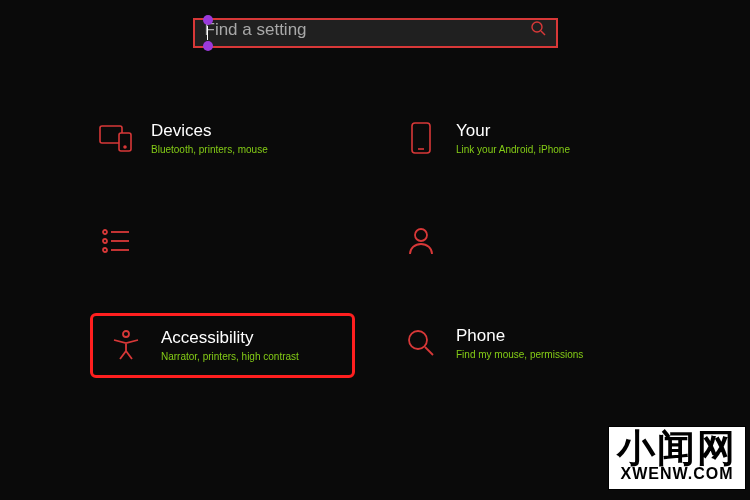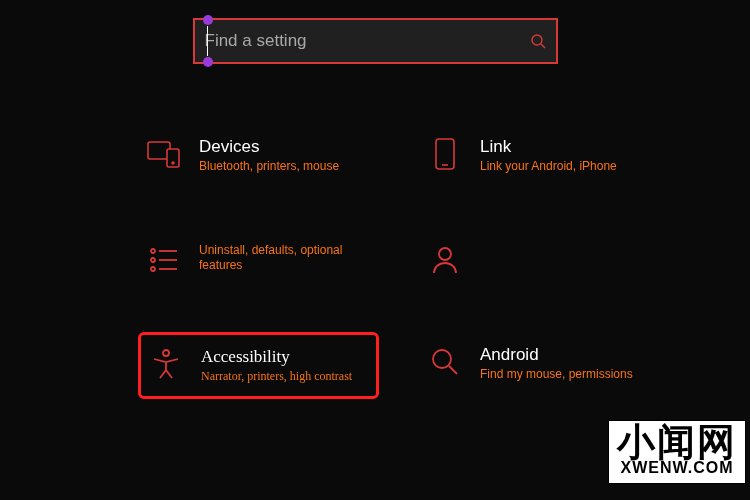--- a/index.html
+++ b/index.html
@@ -11,25 +11,25 @@
     overflow: hidden;
     position: relative;
   }
   .search-wrap {
     display: flex;
     justify-content: center;
     padding-top: 18px;
   }
   .search-box {
     width: 365px;
-    height: 46px;
+    height: 30px;
     background: #202020;
     border: 2px solid #d83838;
     display: flex;
-    align-items: center;
+    align-items: flex-start;
     padding: 0 10px;
     position: relative;
   }
   .search-input {
     flex: 1;
     background: transparent;
     border: none;
     outline: none;
     color: #c8c8c8;
     font-size: 17px;
@@ -55,63 +55,61 @@
   }
   .handle.top { top: -5px; }
   .handle.bottom { bottom: -5px; }
 
   .grid {
     display: grid;
     grid-template-columns: 1fr 1fr;
     column-gap: 40px;
     row-gap: 42px;
     padding: 60px 90px 0 90px;
-    margin-left: 48px;
   }
   .tile {
     display: flex;
     align-items: flex-start;
     gap: 18px;
     cursor: pointer;
     padding: 10px 6px;
     border: 3px solid transparent;
     border-radius: 6px;
   }
   .tile.highlight {
     border-color: #ff1f1f;
-    padding: 12px 8px;
-    font-family: Liberation Serif, serif;
+    padding: 12px 16px;
   }
   .tile-icon {
     width: 34px;
     height: 34px;
     flex-shrink: 0;
     color: #d83838;
     display: flex;
     align-items: center;
     justify-content: center;
   }
   .tile-icon svg { display: block; }
   .tile-text { flex: 1; }
   .tile-title {
     color: #fff;
     font-size: 17px;
     font-weight: 400;
     margin-bottom: 2px;
   }
   .tile-sub {
-    color: #f97316;
-    font-size: 12px;
+    color: #84cc16;
+    font-size: 10px;
     line-height: 1.3;
   }
 
   .watermark {
     position: absolute;
     right: 4px;
-    bottom: 16px;
+    bottom: 10px;
     background: #fff;
     color: #000;
     padding: 2px 8px 6px 8px;
     text-align: center;
     border: 1px solid #000;
   }
   .watermark .wm-main {
     font-size: 38px;
     font-weight: 900;
     letter-spacing: 2px;
@@ -159,38 +157,37 @@
   </div>
 
   <div class="tile">
     <span class="tile-icon">
       <svg width="22" height="34" viewBox="0 0 22 34" fill="none" stroke="#d83838" stroke-width="1.6">
         <rect x="2" y="2" width="18" height="30" rx="3"></rect>
         <line x1="8" y1="28" x2="14" y2="28"></line>
       </svg>
     </span>
     <div class="tile-text">
-      <div class="tile-title">Link</div>
+      <div class="tile-title">Your</div>
       <div class="tile-sub">Link your Android, iPhone</div>
     </div>
   </div>
 
   <div class="tile">
     <span class="tile-icon">
       <svg width="30" height="28" viewBox="0 0 30 28" fill="none" stroke="#d83838" stroke-width="1.8">
         <circle cx="4" cy="5" r="2"></circle>   
           <line x1="10" y1="5" x2="28" y2="5"></line>
         <circle cx="4" cy="14" r="2"></circle>  
           <line x1="10" y1="14" x2="28" y2="14"></line>
         <circle cx="4" cy="23" r="2"></circle>  
           <line x1="10" y1="23" x2="28" y2="23"></line>
       </svg>
     </span>
     <div class="tile-text">
-      <div class="tile-sub">Uninstall, defaults, optional features</div>
     </div>
   </div>
 
   <div class="tile">
     <span class="tile-icon">
       <svg width="30" height="30" viewBox="0 0 30 30" fill="none" stroke="#d83838" stroke-width="1.8">
         <circle cx="15" cy="9" r="6"></circle>
         <path d="M4 28c0-6 5-10 11-10s11 4 11 10"></path>
       </svg>
     </span>
@@ -210,21 +207,21 @@
   </div>
 
   <div class="tile">
     <span class="tile-icon">
       <svg width="30" height="30" viewBox="0 0 30 30" fill="none" stroke="#d83838" stroke-width="1.8">
         <circle cx="12" cy="12" r="9"></circle>
         <line x1="19" y1="19" x2="27" y2="27"></line>
       </svg>
     </span>
     <div class="tile-text">
-      <div class="tile-title">Android</div>
+      <div class="tile-title">Phone</div>
       <div class="tile-sub">Find my mouse, permissions</div>
     </div>
   </div>
 
 </div>
 
 <div class="watermark">
   <div class="wm-main">小闻网</div>
   <div class="wm-sub">XWENW.COM</div>
 </div>

